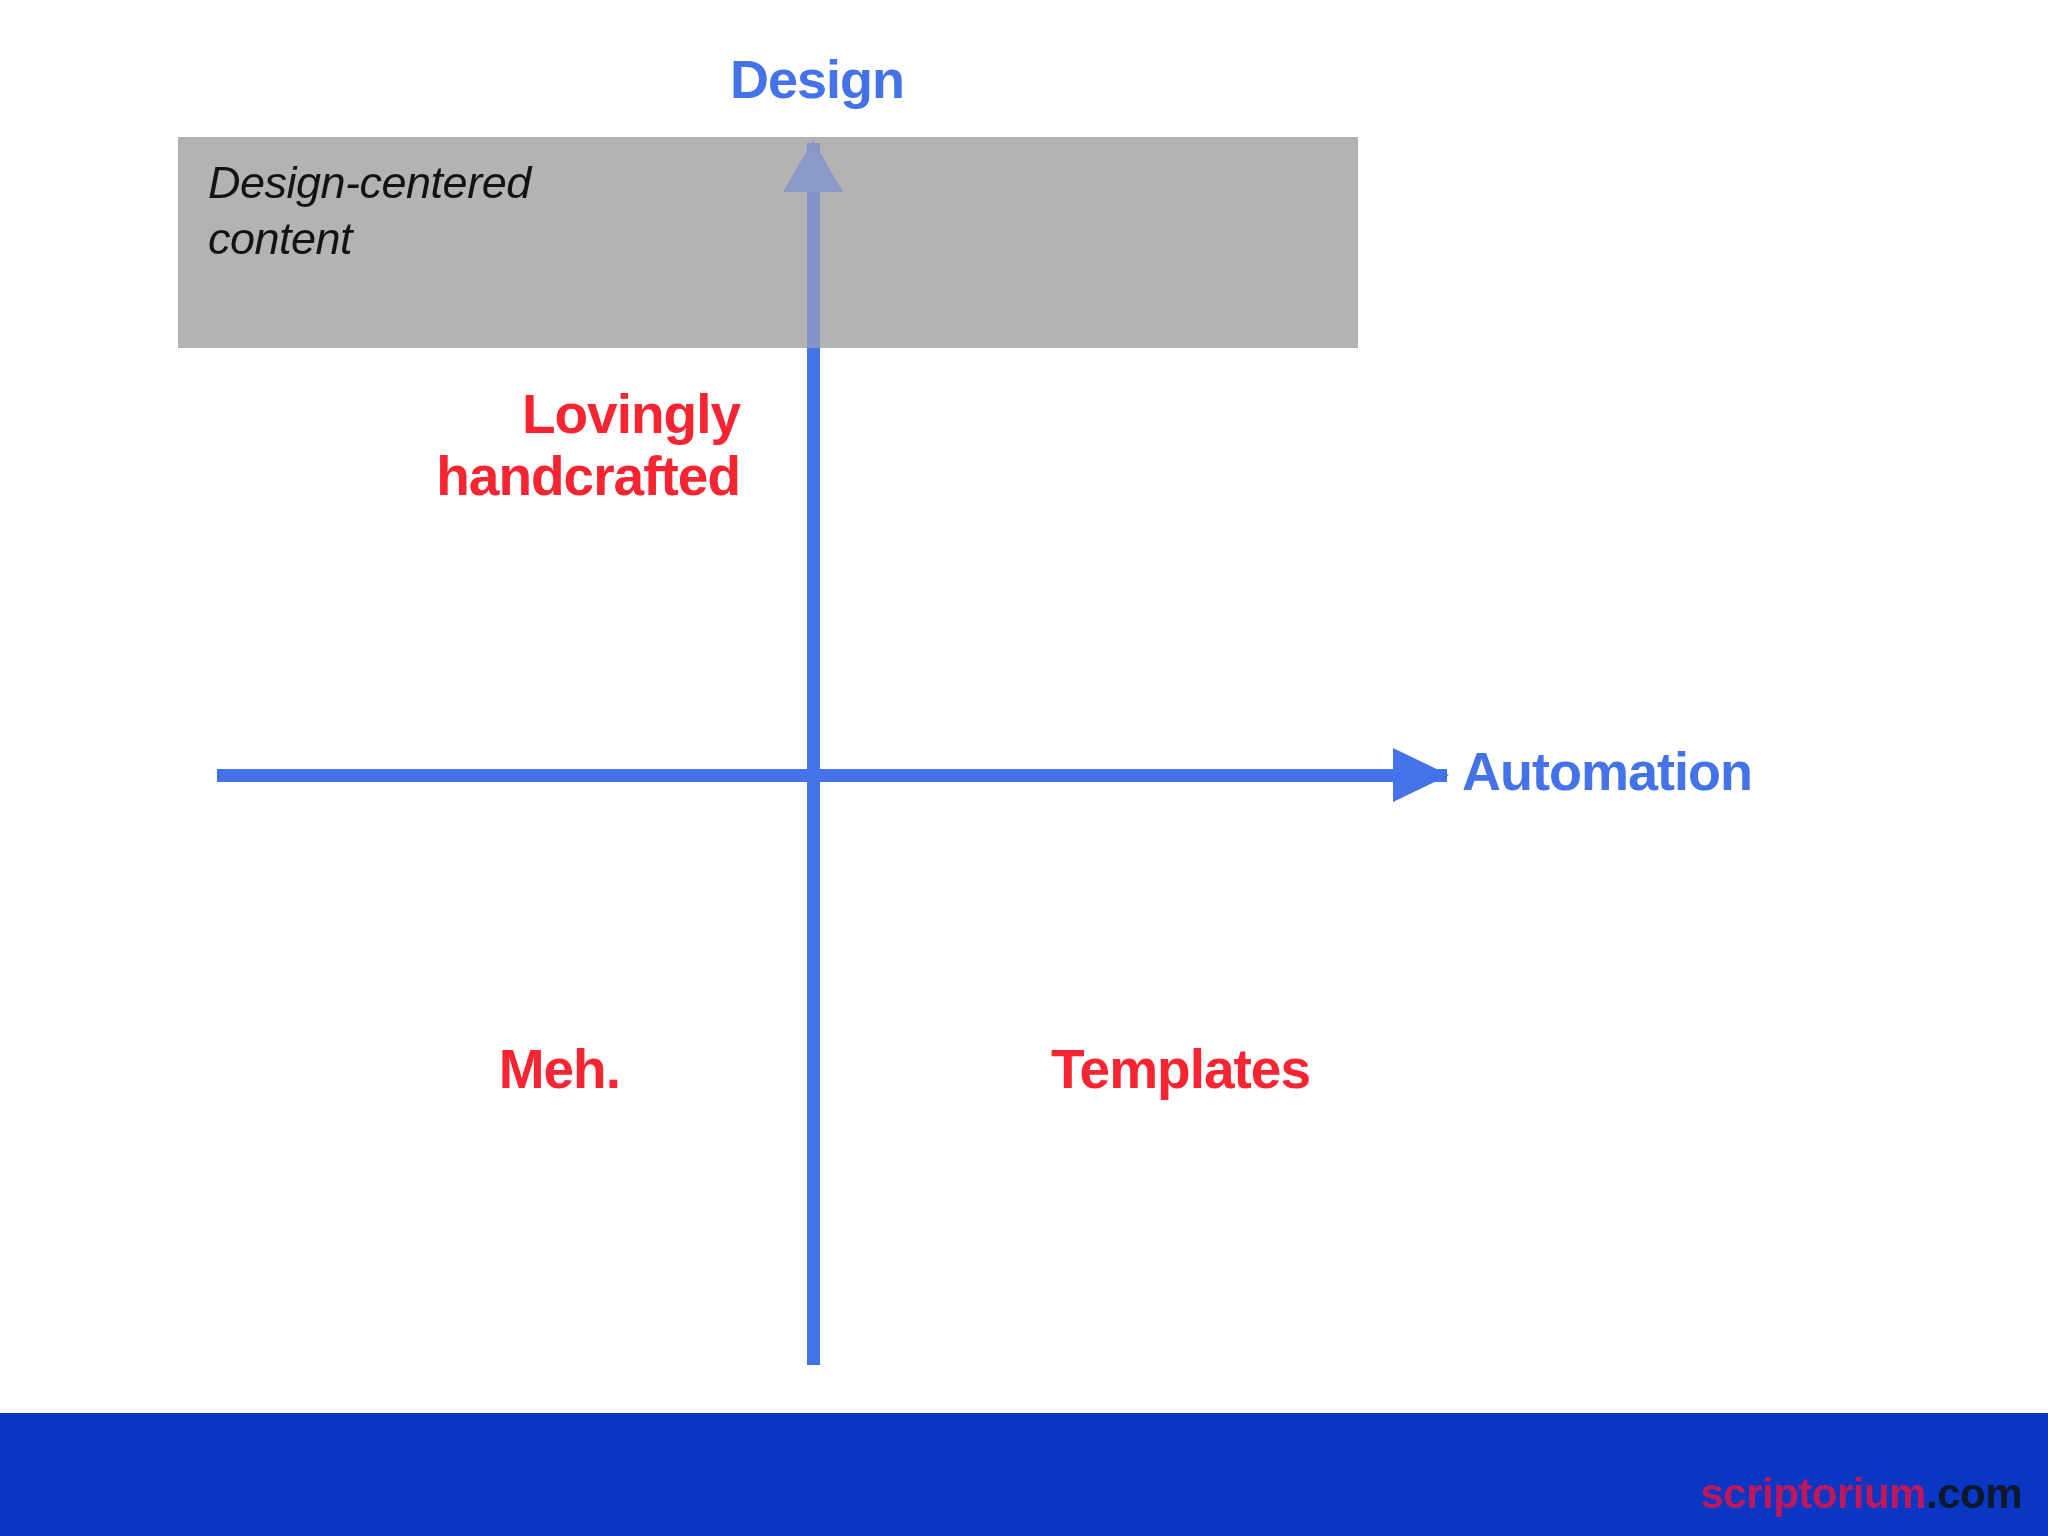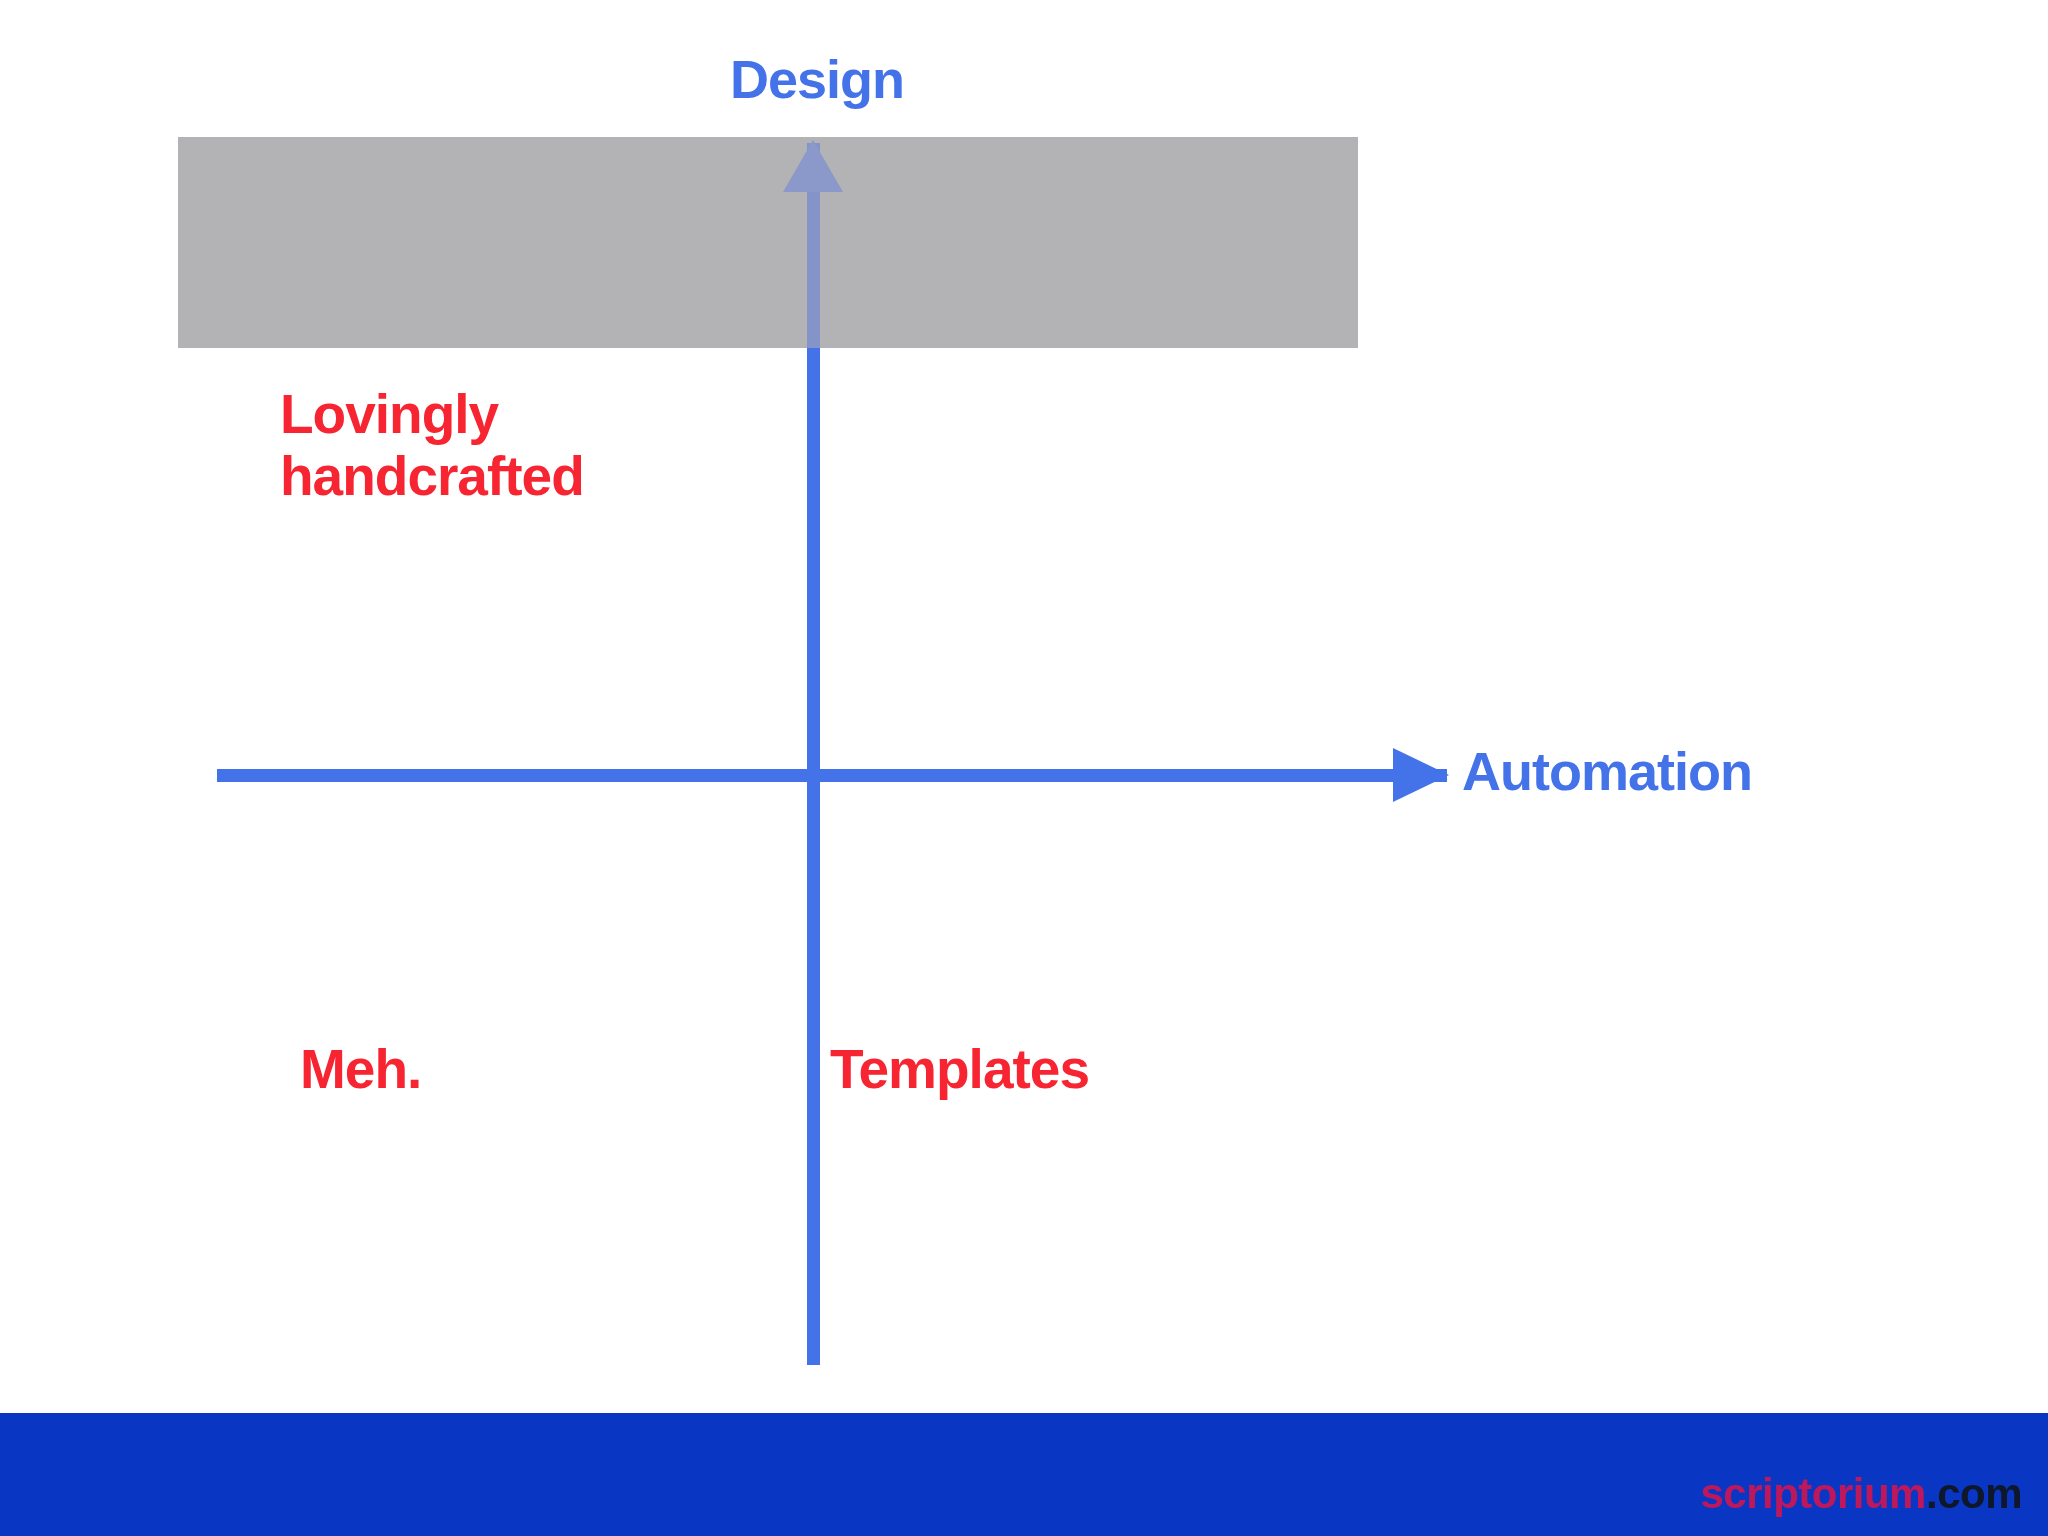--- a/index.html
+++ b/index.html
@@ -110,21 +110,21 @@
     font-size: 54px;
     letter-spacing: -1px;
   }
 
   
   .quad-label {
     position: absolute;
     font-family: "Liberation Sans", sans-serif;
     font-weight: bold;
     color: #f72431;
-    text-align: left;
+    text-align: right;
     line-height: 1.12;
     white-space: pre-line;
     font-size: 55px;
     letter-spacing: -1px;
   }
   .quad-q2 { left: 280px;  top: 384px;  width: 460px; }
   .quad-q1 { left: 860px;  top: 388px;  width: 590px; }
   .quad-q3 { left: 300px;  top: 1039px; width: 320px; }
   .quad-q4 { left: 830px;  top: 1039px; width: 480px; }
 
@@ -159,20 +159,22 @@
   }
   .footer-logo .brand { color: #be185d; }
   .footer-logo .tld   { color: #0f172a; }
 </style>
 </head>
 <body>
 
 <div id="slide">
 
   <div class="grey-band"></div>
+  <div class="grey-band-label">Design-centered
+content</div>
 
   <div class="axis-v"></div>
   <div class="axis-v-overlay"></div>
   <div class="axis-v-head"></div>
 
   <div class="axis-h"></div>
   <div class="axis-h-head"></div>
 
   <div class="axis-title axis-title-x">Automation</div>
   <div class="axis-title axis-title-y">Design</div>

